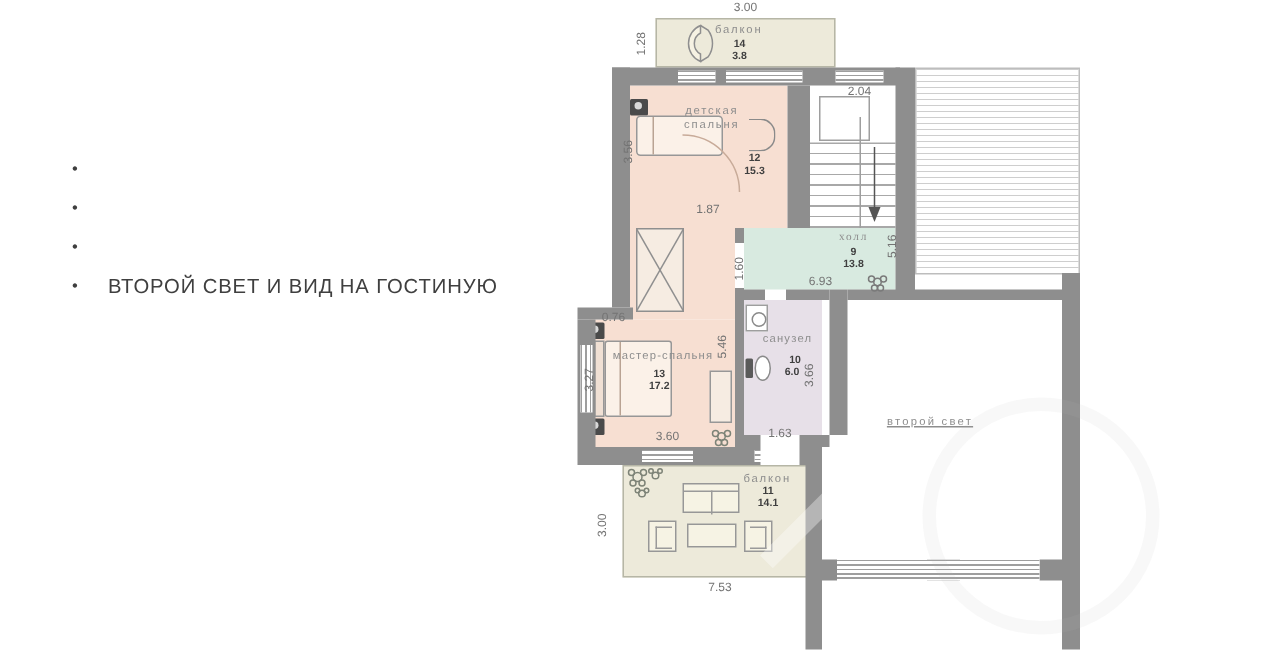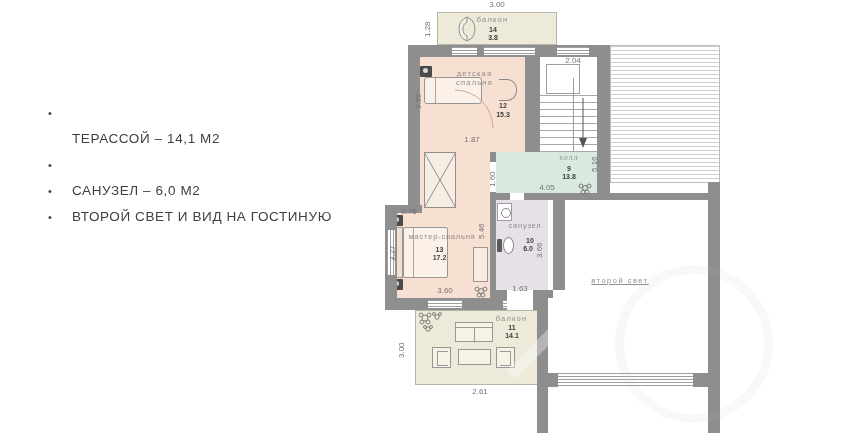--- a/index.html
+++ b/index.html
@@ -48,27 +48,25 @@
   .wm{position:absolute;z-index:7;pointer-events:none;}
 </style>
 </head>
 <body>
 
 <div class="panel">
   <ul class="bullets">
     <li class="row">
       <span class="dot">•</span>
     </li>
-    <li class="cont">ТЕРАССОЙ – 14,1 М2</li>
-    <li class="row">
-      <span class="dot">•</span>
-    </li>
-    <li class="row">
-      <span class="dot">•</span>
-      <span>САНУЗЕЛ – 6,0 М2</span>
+    <li class="row">
+      <span class="dot">•</span>
+    </li>
+    <li class="row">
+      <span class="dot">•</span>
     </li>
     <li class="row">
       <span class="dot">•</span>
       <span>ВТОРОЙ СВЕТ И ВИД НА ГОСТИНУЮ</span>
     </li>
   </ul>
 </div>
 
 <div class="plan">
 
@@ -233,26 +231,26 @@
   <div class="rnum" style="left:115px;top:332px;width:24px;">14.1</div>
 
   <div class="rlabel" style="left:175px;top:276px;width:120px;letter-spacing:1.5px;text-decoration:underline;">второй свет</div>
 
   <div class="dim" style="left:52px;top:0;width:120px;">3.00</div>
   <div class="vdim" style="left:38px;top:14px;height:30px;">1.28</div>
   <div class="dim" style="left:170px;top:56px;width:36px;z-index:6;">2.04</div>
   <div class="vdim" style="left:29px;top:85px;height:32px;">3.56</div>
   <div class="dim" style="left:57px;top:135px;width:60px;">1.87</div>
   <div class="vdim" style="left:103px;top:165px;height:28px;">1.60</div>
-  <div class="dim" style="left:137px;top:183px;width:50px;">4.05</div>
+  <div class="dim" style="left:137px;top:183px;width:50px;">6.93</div>
   <div class="vdim" style="left:205px;top:148px;height:32px;">5.16</div>
   <div class="dim" style="left:8px;top:207px;width:32px;">0.76</div>
   <div class="vdim" style="left:92px;top:216px;height:30px;">5.46</div>
   <div class="vdim" style="left:3px;top:238px;height:30px;">3.27</div>
   <div class="dim" style="left:40px;top:286px;width:40px;">3.60</div>
   <div class="vdim" style="left:150px;top:235px;height:30px;">3.66</div>
   <div class="dim" style="left:117px;top:284px;width:36px;">1.63</div>
   <div class="vdim" style="left:12px;top:335px;height:30px;">3.00</div>
-  <div class="dim" style="left:70px;top:387px;width:50px;">2.61</div>
+  <div class="dim" style="left:70px;top:387px;width:50px;">7.53</div>
 
   <div class="wm" style="left:230px;top:265px;width:140px;height:140px;border:9px solid rgba(190,190,190,0.10);border-radius:50%;"></div>
   <div class="wm" style="left:112px;top:335px;width:95px;height:12px;background:rgba(255,255,255,0.35);transform:rotate(-45deg);"></div>
 </div>
 
 </body></html>

